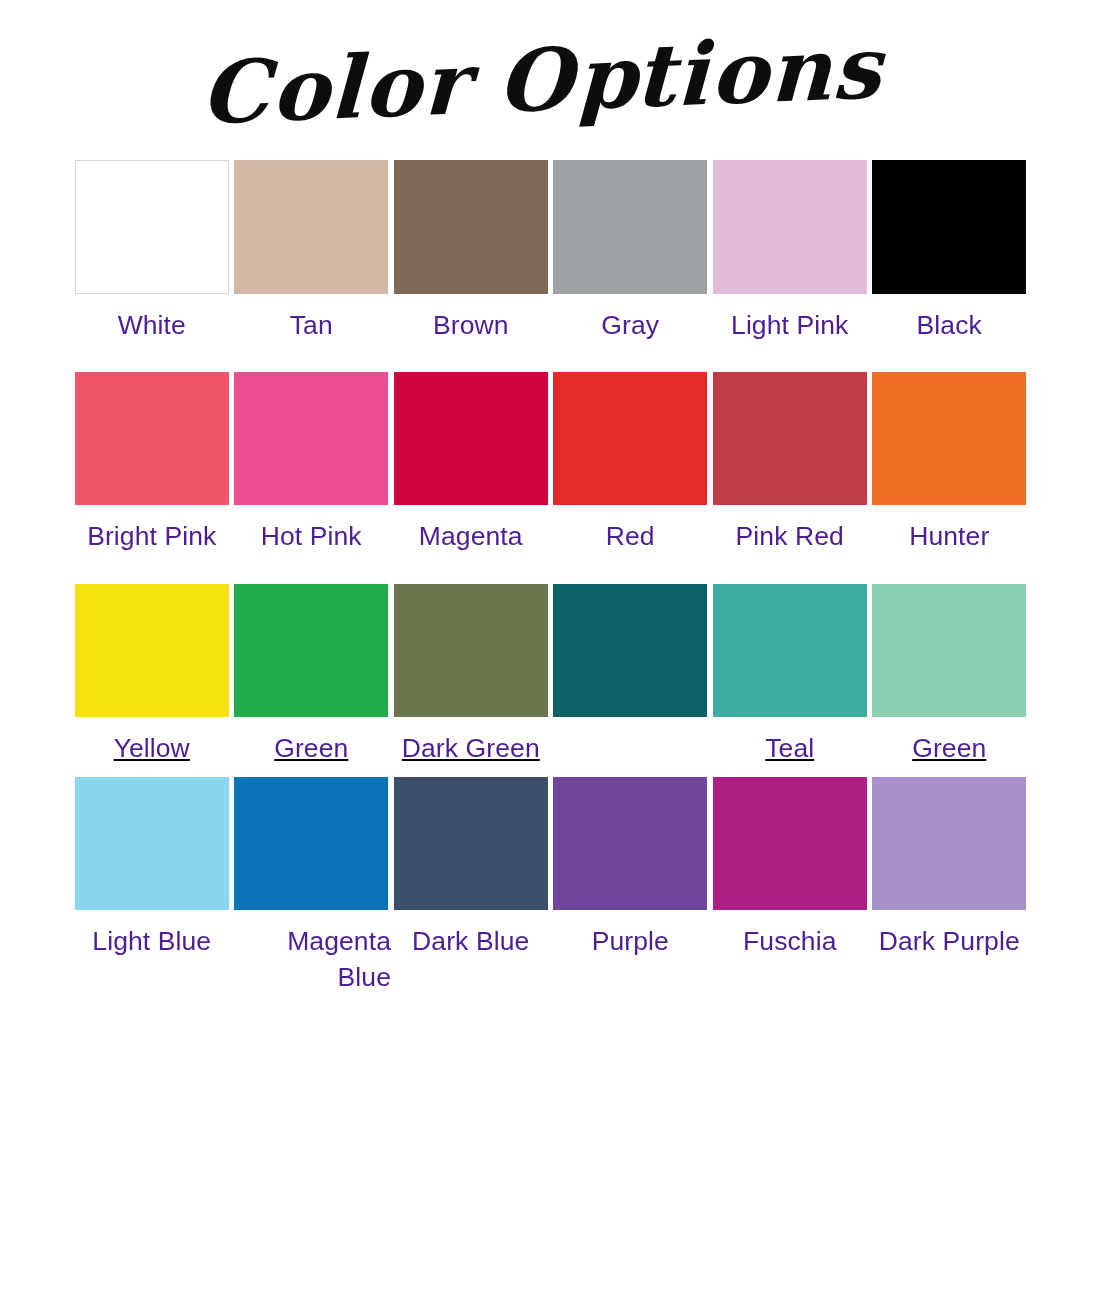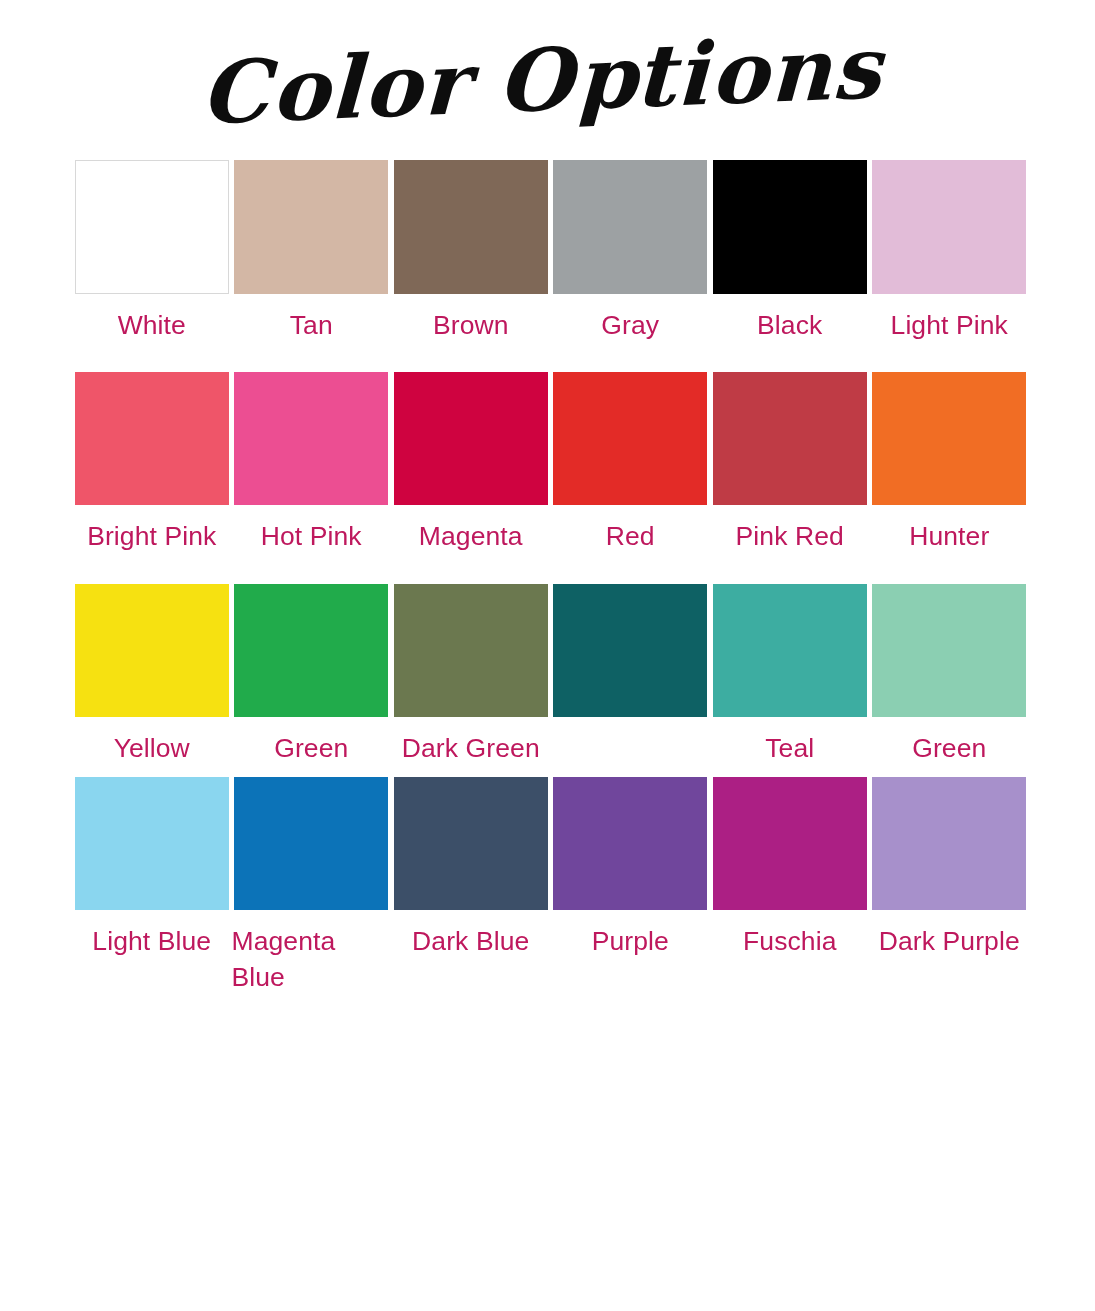--- a/index.html
+++ b/index.html
@@ -46,21 +46,21 @@
   }
 
   .row {
     display: flex;
     align-items: flex-start;
     width: 100%;
   }
 
   .row-1 { margin-bottom: 28px; }
   .row-2 { margin-bottom: 30px; }
-  .row-3 { margin-bottom: 10px; }
+  .row-3 { margin-bottom: 10px; text-decoration: underline; }
 
   .cell {
     display: flex;
     flex-direction: column;
     align-items: center;
     flex: 1 1 0;
   }
 
   .swatch {
     width: 154px;
@@ -70,22 +70,22 @@
 
   .swatch.bordered {
     border: 1px solid #d8d8d8;
   }
 
   .label {
     margin-top: 13px;
     font-family: "Liberation Sans", sans-serif;
     font-size: 26.5px;
     font-weight: 400;
-    color: #be185d;
-    text-align: left;
+    color: #4c1d95;
+    text-align: right;
     line-height: 1.38;
     letter-spacing: 0.1px;
     max-width: 160px;
   }
 
   
   .row-1 .swatch { height: 134px; }
   .row-2 .swatch { height: 133px; }
   .row-3 .swatch { height: 133px; }
   .row-4 .swatch { height: 133px; }
@@ -112,27 +112,27 @@
       </div>
       <div class="cell">
         <div class="swatch" style="background-color: rgb(127, 104, 87);"></div>
         <div class="label">Brown</div>
       </div>
       <div class="cell">
         <div class="swatch" style="background-color: rgb(157, 161, 163);"></div>
         <div class="label">Gray</div>
       </div>
       <div class="cell">
+        <div class="swatch" style="background-color: rgb(226, 188, 216);"></div>
+        <div class="label">Light Pink</div>
+      </div>
+      <div class="cell">
         <div class="swatch" style="background-color: rgb(0, 0, 0);"></div>
         <div class="label">Black</div>
       </div>
-      <div class="cell">
-        <div class="swatch" style="background-color: rgb(226, 188, 216);"></div>
-        <div class="label">Light Pink</div>
-      </div>
     </div>
 
     <div class="row row-2">
       <div class="cell">
         <div class="swatch" style="background-color: rgb(239, 85, 105);"></div>
         <div class="label">Bright Pink</div>
       </div>
       <div class="cell">
         <div class="swatch" style="background-color: rgb(236, 78, 146);"></div>
         <div class="label">Hot Pink</div>

